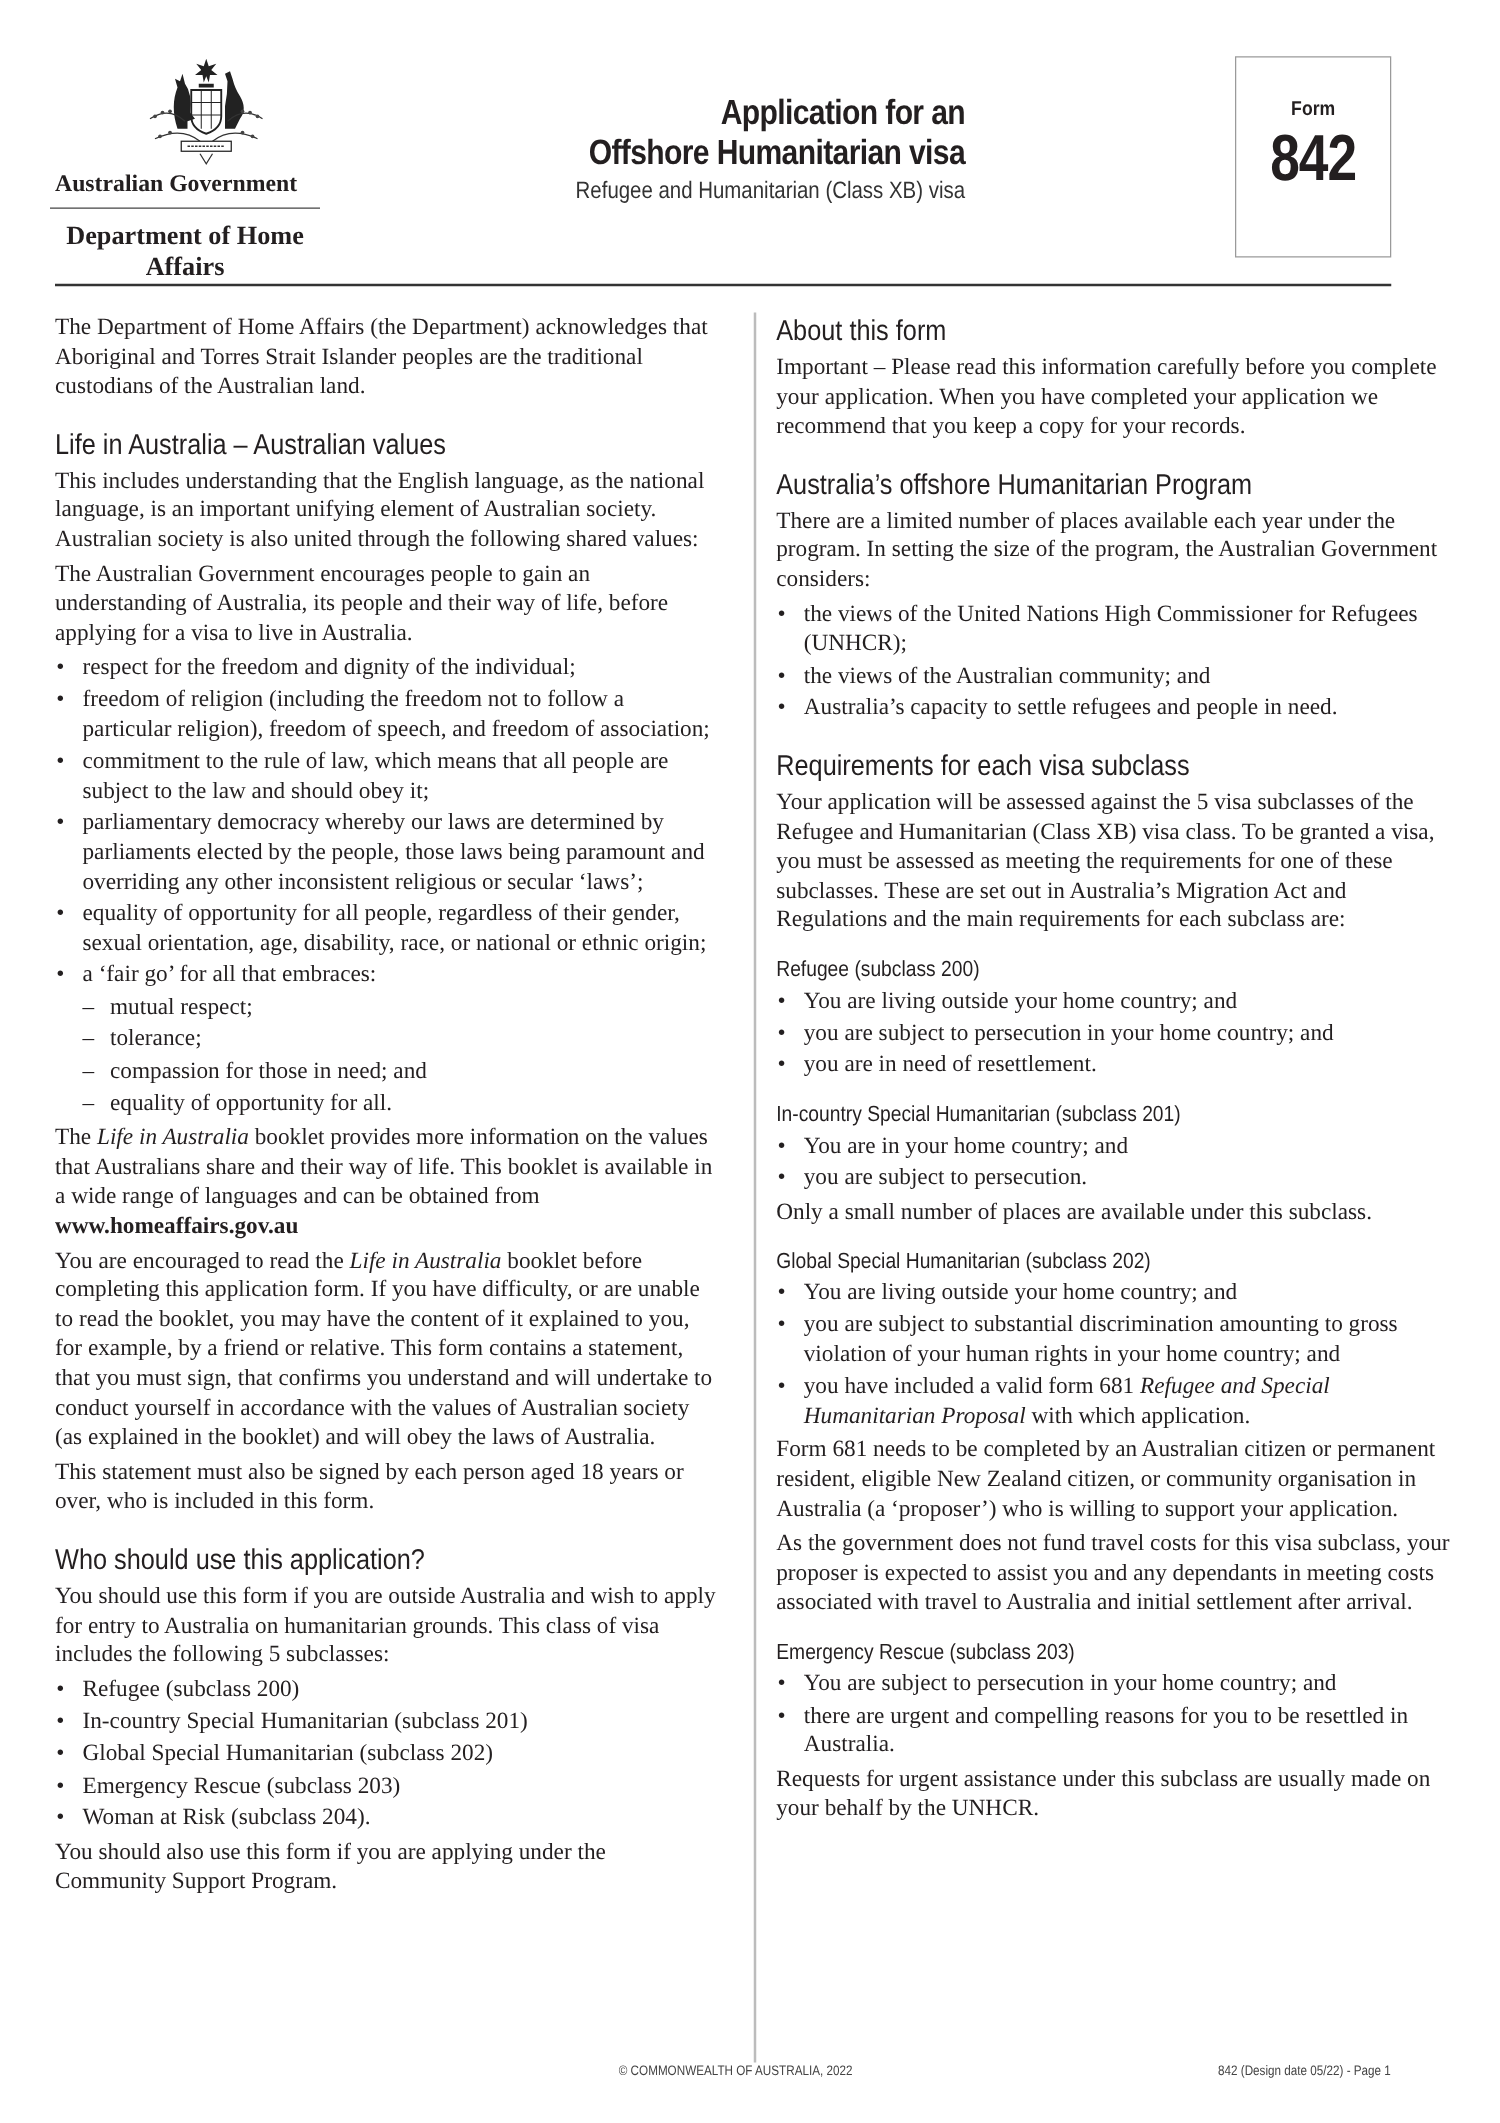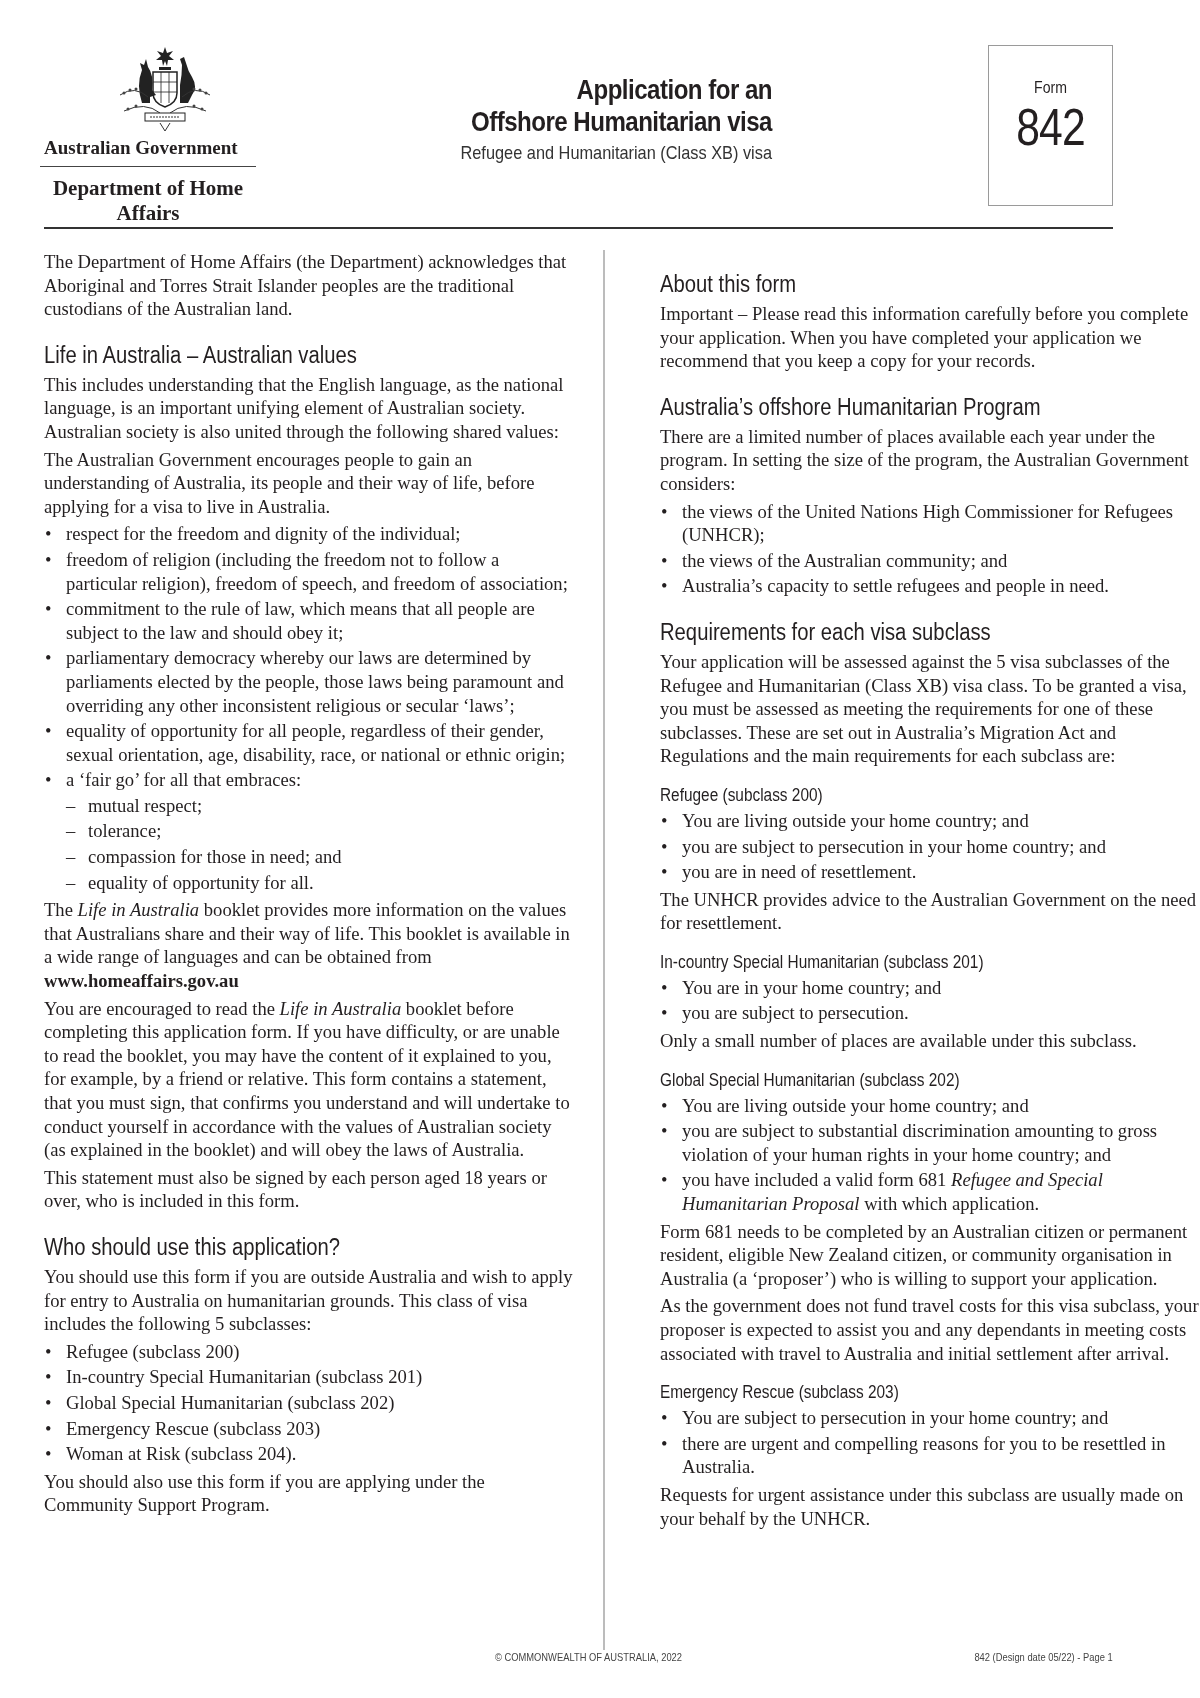--- a/index.html
+++ b/index.html
@@ -14,31 +14,31 @@
   .dept-name { position: absolute; left: 40px; top: 176px; width: 216px; text-align: center;
     font-family: "Liberation Serif", serif; font-weight: bold; font-size: 21px; }
 
   .title-block { position: absolute; left: 400px; top: 74px; width: 400px; text-align: right; }
   .title-line { font-family: "Liberation Sans", sans-serif; font-weight: bold; font-size: 28px;
     line-height: 32px; letter-spacing: -0.6px; transform: scaleX(0.86); transform-origin: center; }
   .subtitle { font-family: "Liberation Sans", sans-serif; font-size: 19px; line-height: 24px;
     margin-top: 3px; transform: scaleX(0.86); transform-origin: center; color: #333; }
 
   .form-box { position: absolute; left: 988px; top: 45px; width: 125px; height: 161px;
-    border: 1px solid #9a9a9a; text-align: center; }
+    border: 1px solid #9a9a9a; text-align: center; font-weight: bold; }
   .form-label { font-family: "Liberation Sans", sans-serif; font-size: 16px; margin-top: 33px;
     transform: scaleX(0.88); }
   .form-number { font-family: "Liberation Sans", sans-serif; font-size: 52px; line-height: 52px;
     margin-top: 4px; transform: scaleX(0.82); letter-spacing: -1px; }
 
   .top-rule { position: absolute; left: 44px; top: 227px; width: 1069px; border-top: 2.5px solid #333; }
 
   .col { position: absolute; top: 250px; font-size: 18.6px; line-height: 23.6px; }
   .col-left { left: 44px; width: 530px; }
-  .col-right { left: 660px; width: 540px; margin-top: 20px; }
+  .col-right { left: 621px; width: 540px; }
   .col-divider { position: absolute; left: 603px; top: 250px; height: 1400px; border-left: 2px solid #bcbcbc; }
 
   p { margin-bottom: 4px; }
   h2 { font-family: "Liberation Sans", sans-serif; font-weight: normal; font-size: 23px;
     line-height: 28px; margin-top: 20px; margin-bottom: 4px; transform: scaleX(0.88);
     transform-origin: left; white-space: nowrap; color: #231f20; }
   h2.first { margin-top: 0; }
   h3 { font-family: "Liberation Sans", sans-serif; font-weight: normal; font-size: 17.5px;
     line-height: 22px; margin-top: 16px; margin-bottom: 3px; transform: scaleX(0.88);
     transform-origin: left; white-space: nowrap; }
@@ -165,21 +165,20 @@
 
   <h2>Requirements for each visa subclass</h2>
   <p>Your application will be assessed against the 5 visa subclasses of the Refugee and Humanitarian (Class XB) visa class. To be granted a visa, you must be assessed as meeting the requirements for one of these subclasses. These are set out in Australia’s Migration Act and Regulations and the main requirements for each subclass are:</p>
 
   <h3>Refugee (subclass 200)</h3>
   <ul class="bullets">
     <li><span class="bullet">•</span><span>You are living outside your home country; and</span></li>
     <li><span class="bullet">•</span><span>you are subject to persecution in your home country; and</span></li>
     <li><span class="bullet">•</span><span>you are in need of resettlement.</span></li>
   </ul>
-  <p>The UNHCR provides advice to the Australian Government on the need for resettlement.</p>
 
   <h3>In-country Special Humanitarian (subclass 201)</h3>
   <ul class="bullets">
     <li><span class="bullet">•</span><span>You are in your home country; and</span></li>
     <li><span class="bullet">•</span><span>you are subject to persecution.</span></li>
   </ul>
   <p>Only a small number of places are available under this subclass.</p>
 
   <h3>Global Special Humanitarian (subclass 202)</h3>
   <ul class="bullets">

